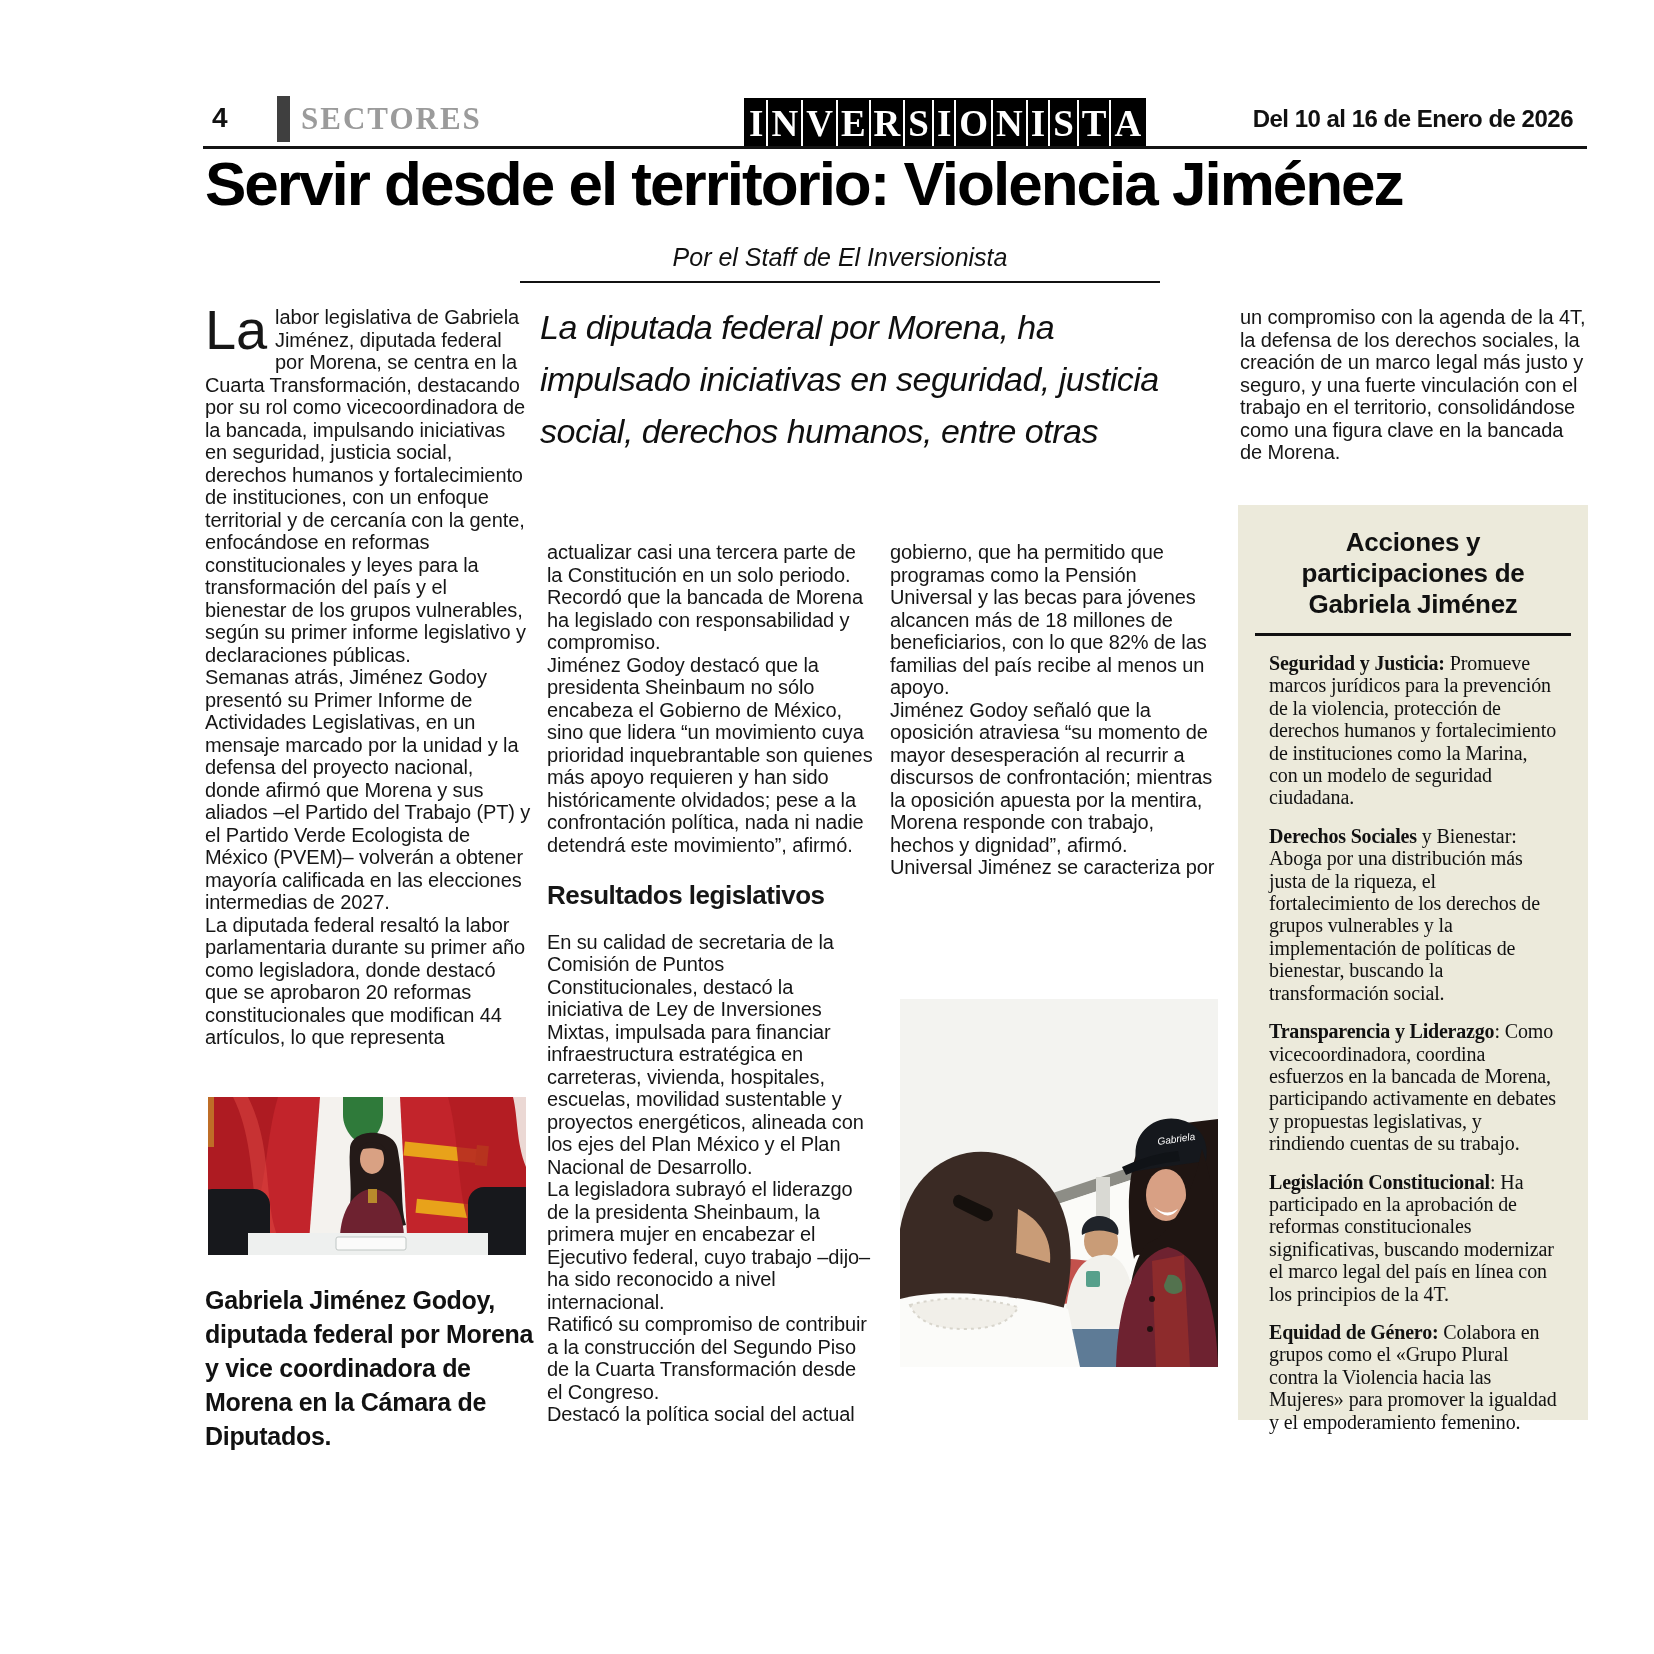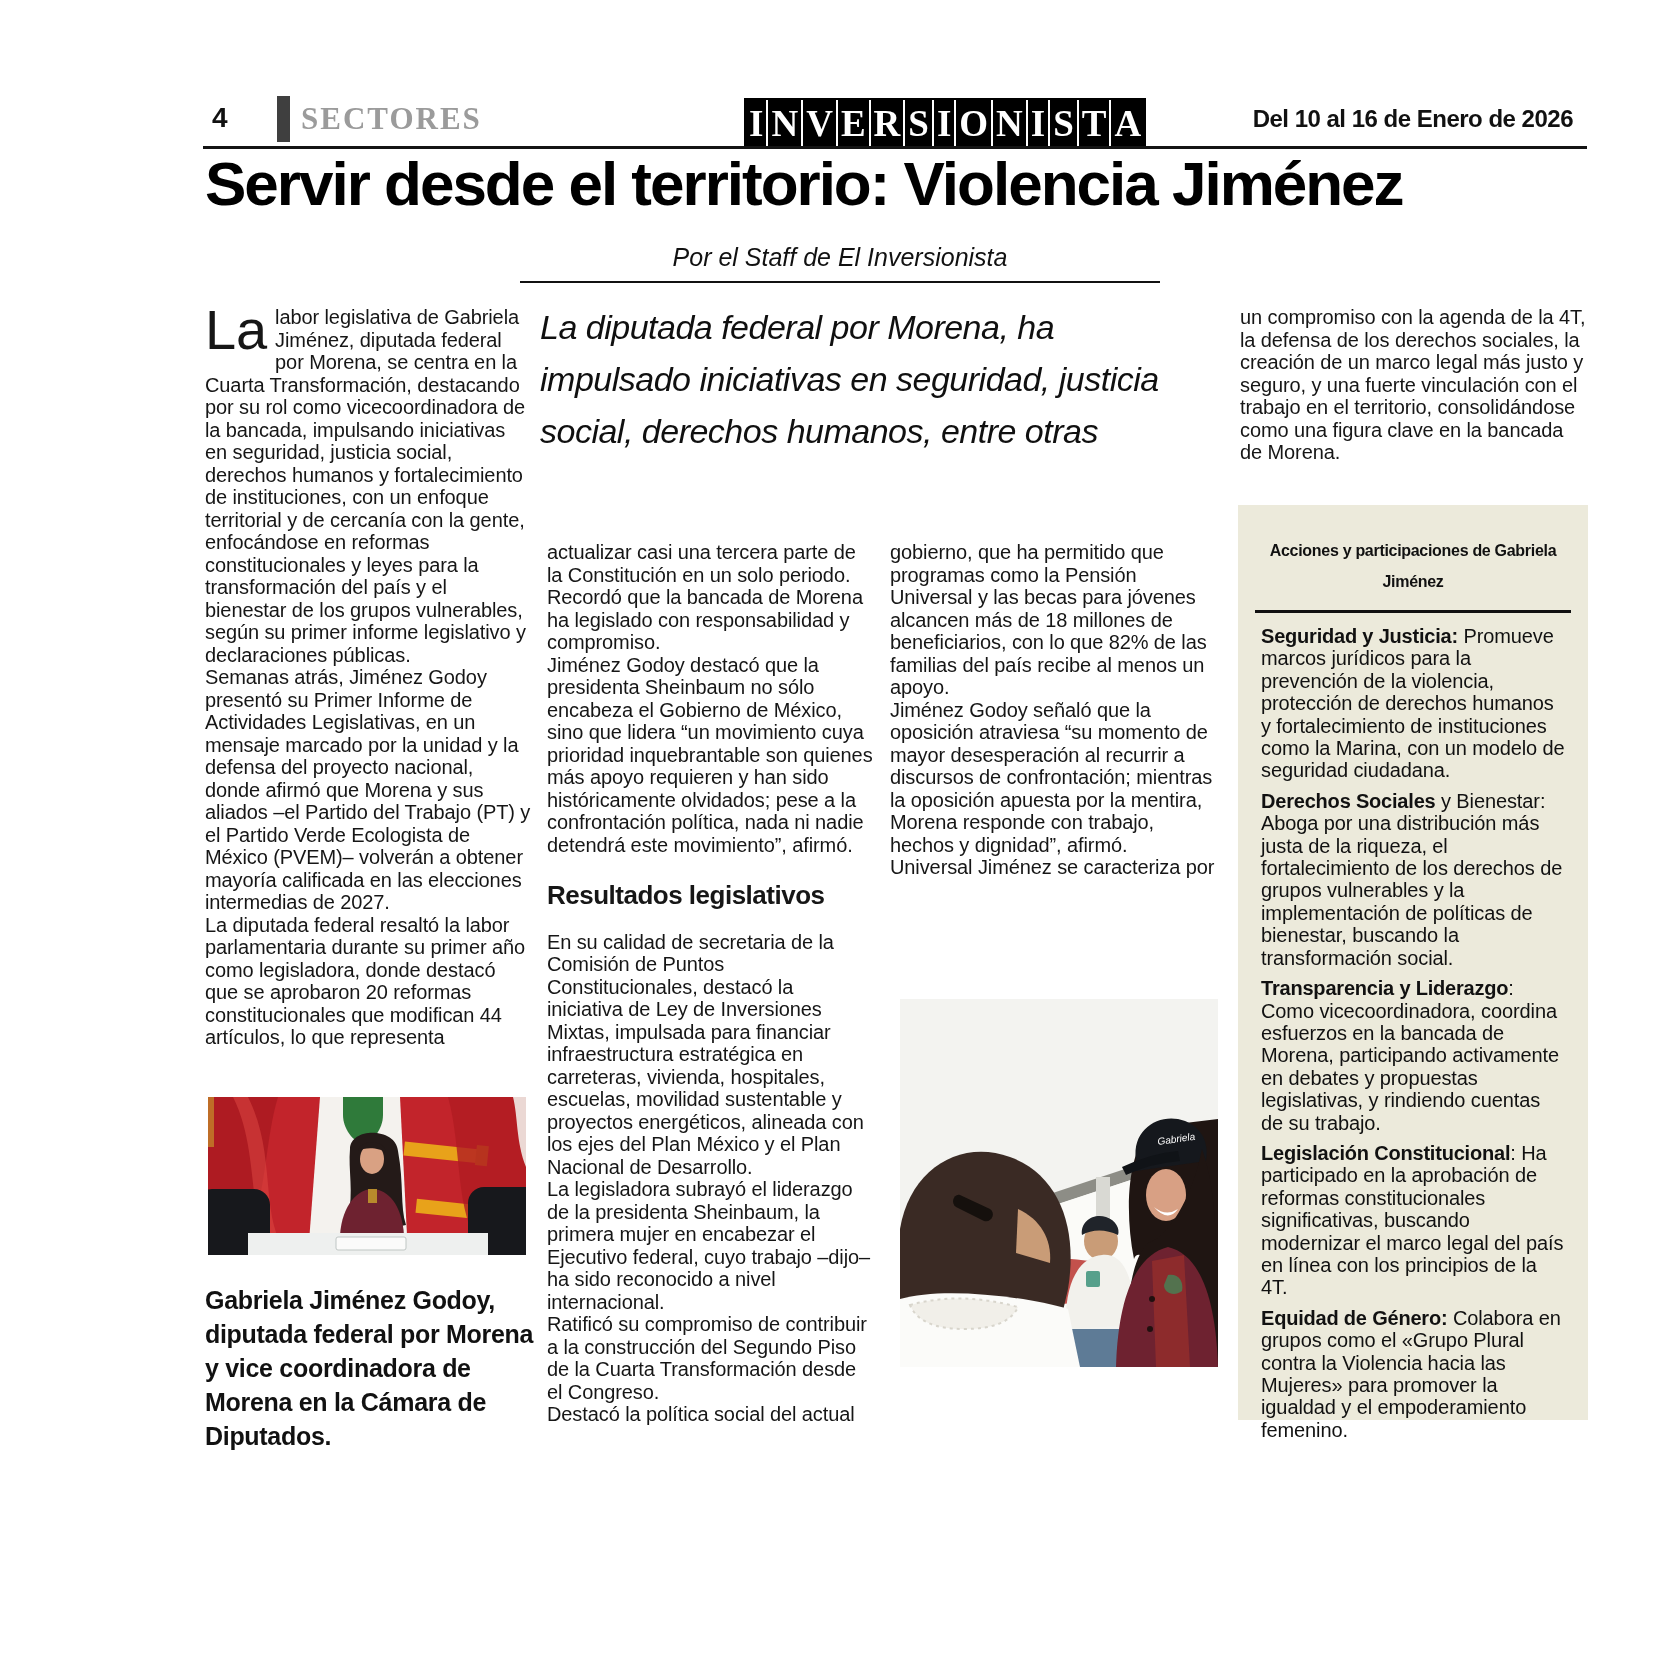--- a/index.html
+++ b/index.html
@@ -41,24 +41,24 @@
   .dropcap{float:left;font-size:56px;line-height:44px;padding:2px 8px 0 0;font-weight:normal;}
   .subhead{font-weight:bold;font-size:26px;margin:28px 0 24px 0 !important;letter-spacing:-0.5px;}
   
   .photo1{position:absolute;left:208px;top:1097px;width:318px;height:158px;overflow:hidden;}
   .photo2{position:absolute;left:900px;top:999px;width:318px;height:368px;overflow:hidden;}
   .caption{position:absolute;left:205px;top:1283px;width:340px;font-weight:bold;
     font-size:25px;line-height:34px;letter-spacing:-0.3px;}
   
   .sidebox{position:absolute;left:1238px;top:505px;width:350px;height:915px;
     background:#eceadb;box-sizing:border-box;padding:18px 15px 0 15px;}
-  .sidebox-title{font-weight:bold;font-size:16px;line-height:31px;text-align:center;
-    margin:12px;letter-spacing:-0.3px;}
+  .sidebox-title{font-weight:bold;font-size:26px;line-height:31px;text-align:center;
+    margin:4px;letter-spacing:-0.3px;}
   .sidebox-rule{width:316px;height:3px;background:#111;margin:13px auto 12px auto;}
-  .box-item{font-size:20px;line-height:22.4px;letter-spacing:-0.1px;margin:8px;}
+  .box-item{font-size:20px;line-height:22.4px;letter-spacing:-0.1px;margin:16px;font-family:Liberation Serif, serif;}
   .box-item b{letter-spacing:-0.2px;}
 </style>
 </head>
 <body>
 
 <div class="pageno">4</div>
 <div class="secbar"></div>
 <div class="section">SECTORES</div>
 <div class="masthead">
     <span class="mh-letter first">I</span>

